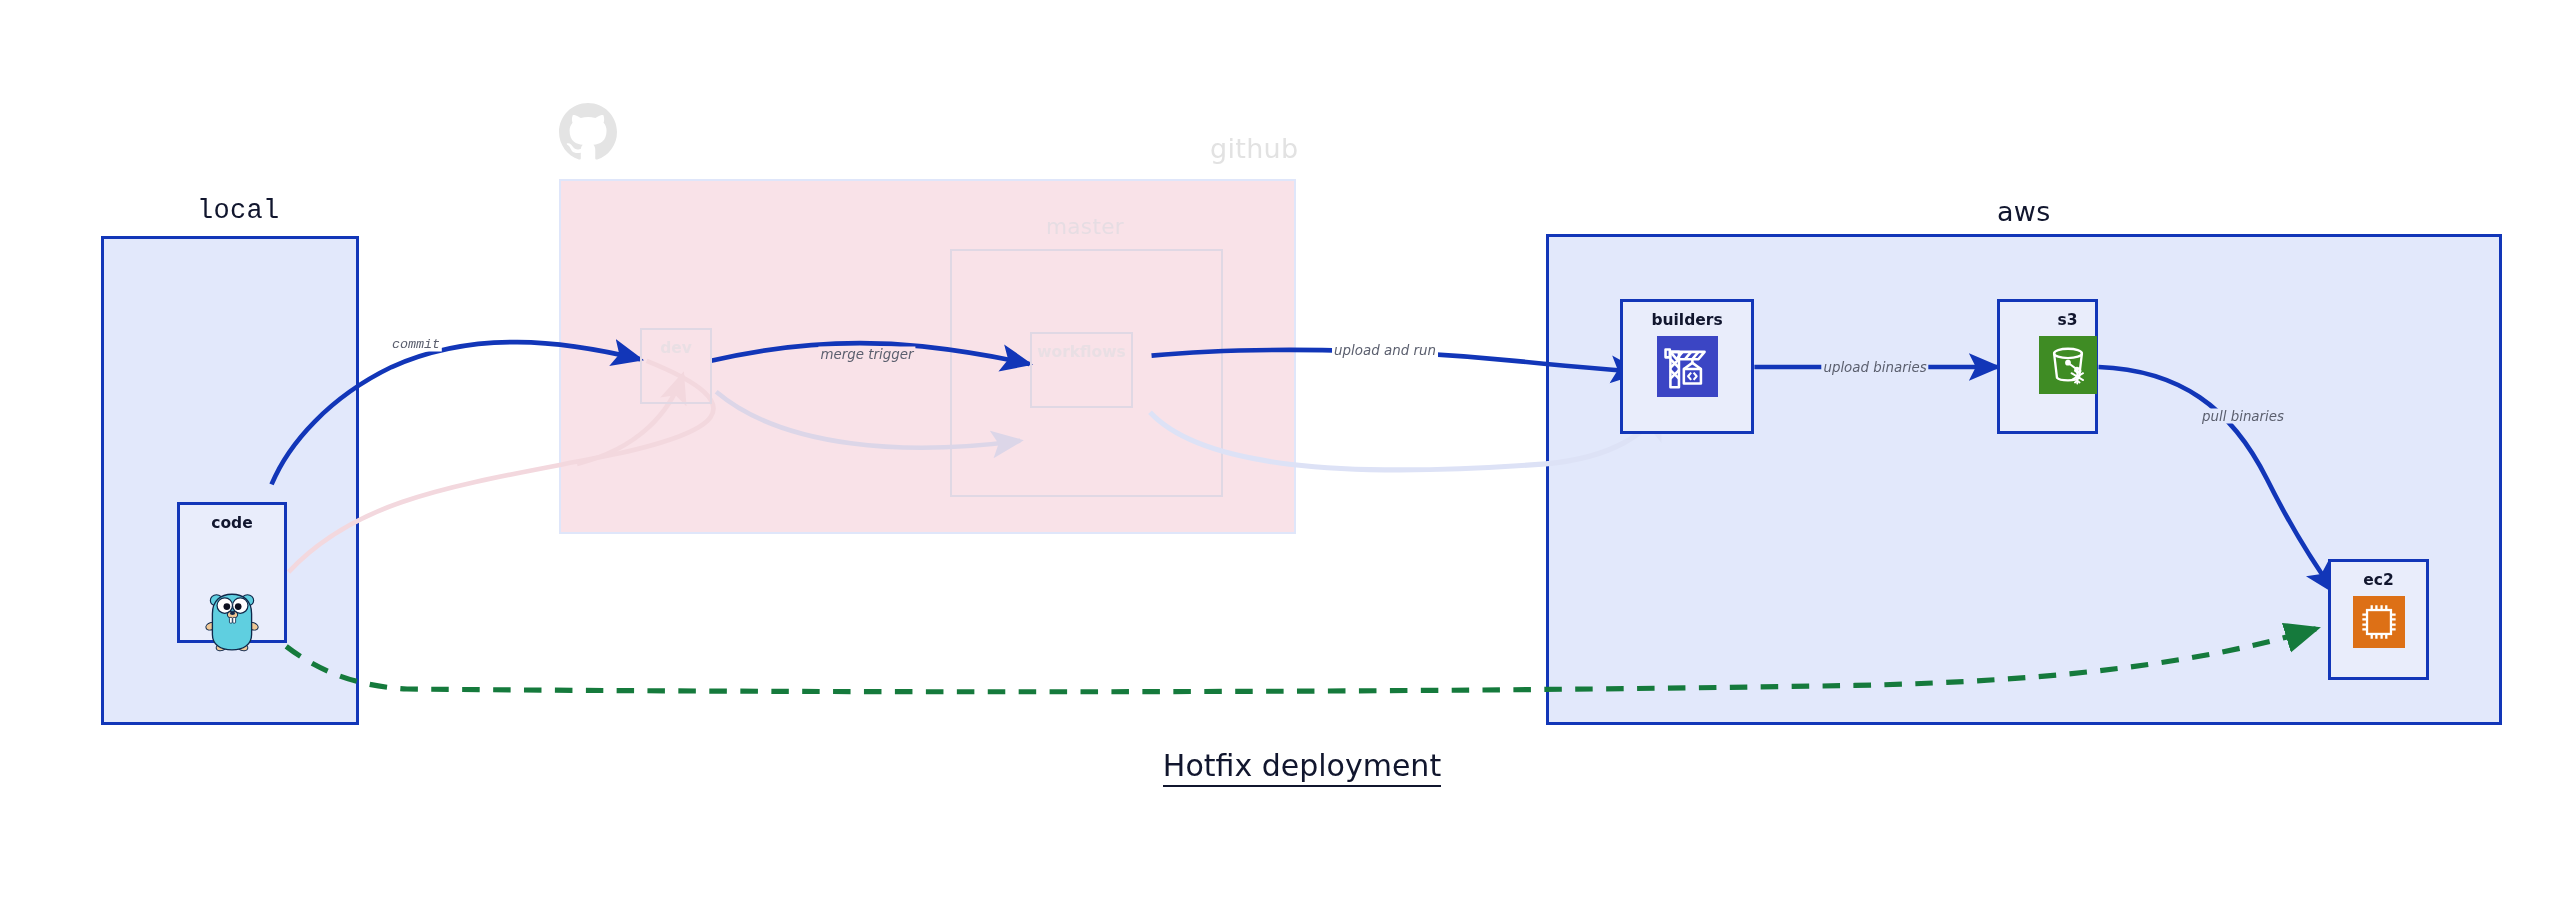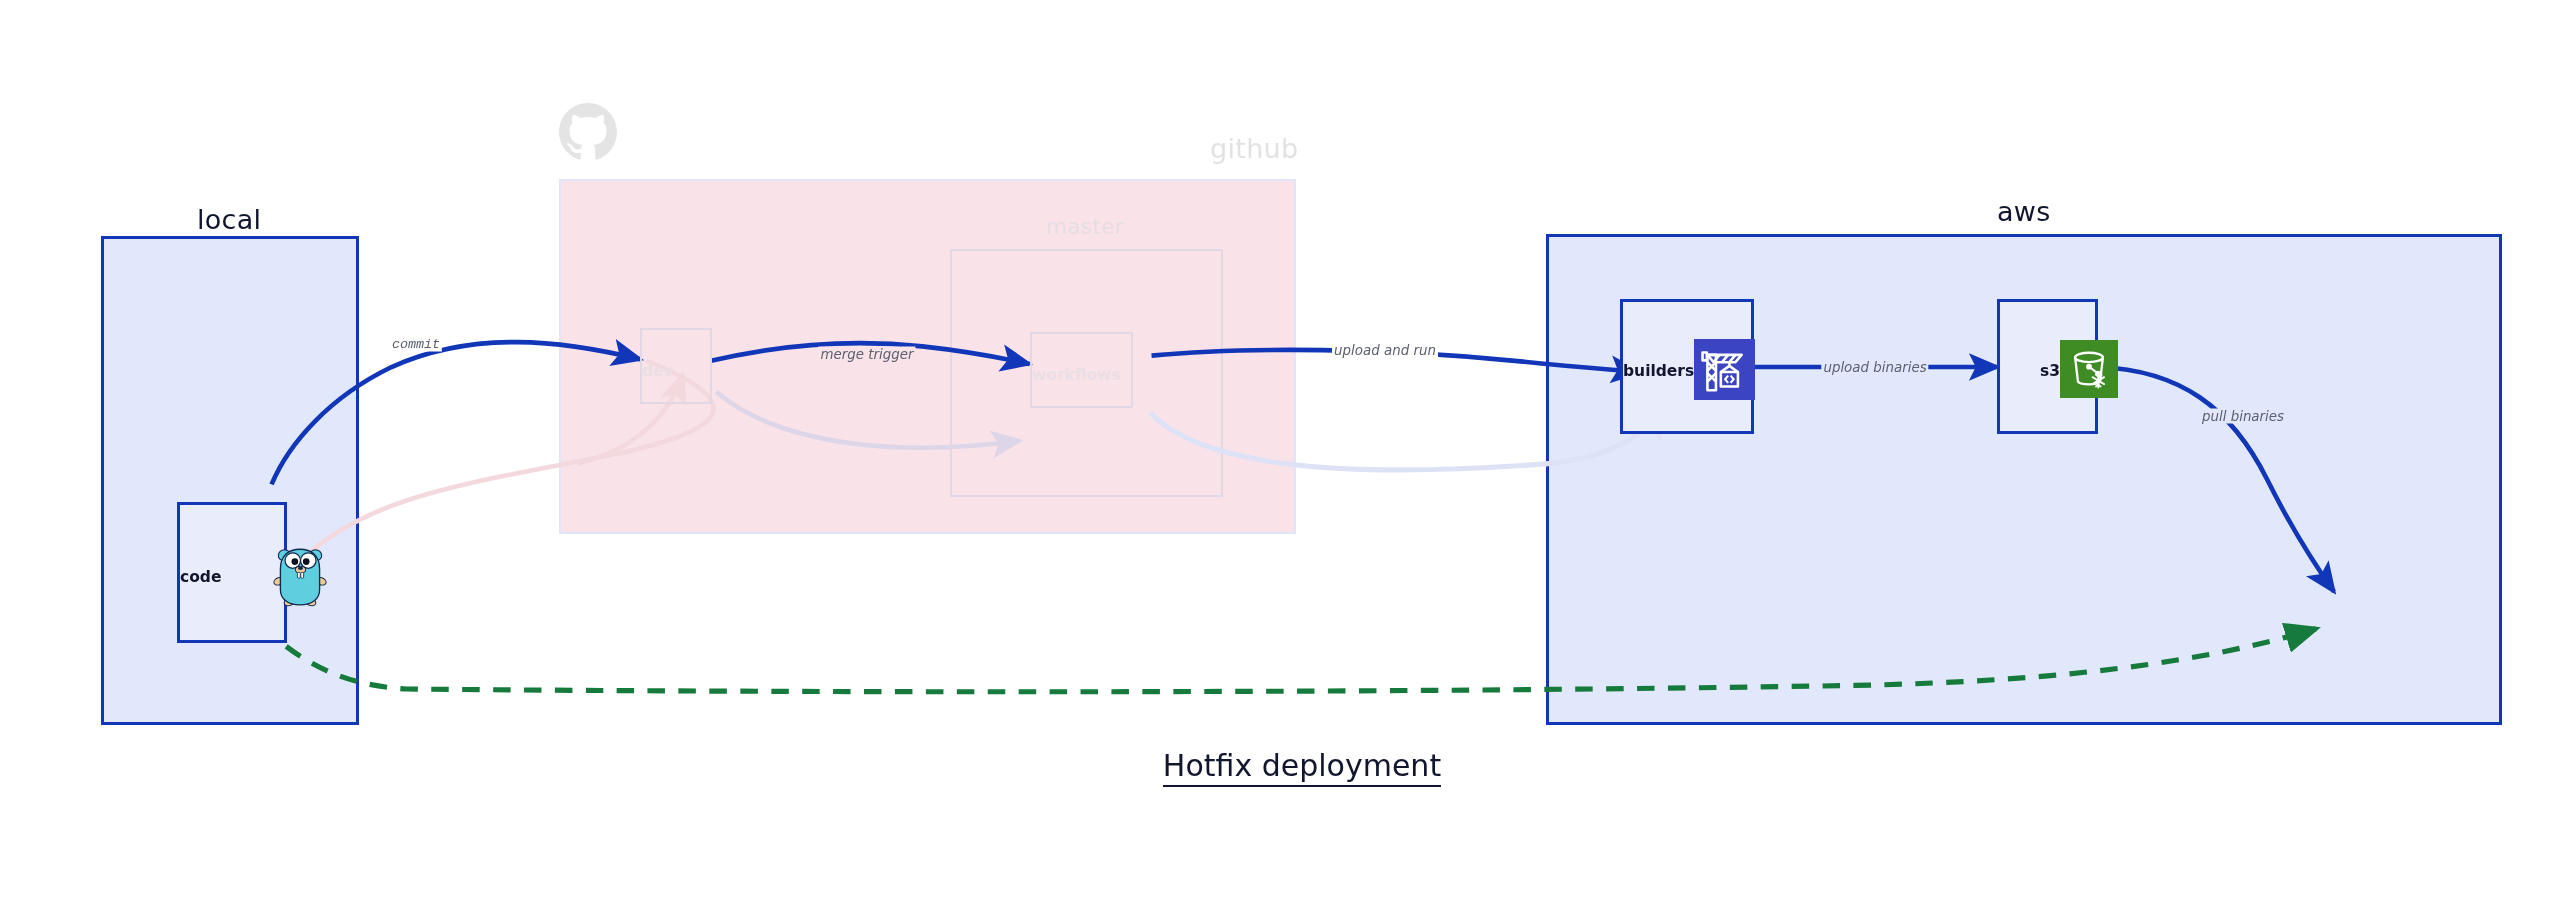--- a/index.html
+++ b/index.html
@@ -51,21 +51,21 @@
     color: #e2e2e2;
   }
 
   
   .node {
     position: absolute;
     box-sizing: border-box;
     background: #e9edfb;
     border: 3.1px solid #1236b8;
     display: flex;
-    flex-direction: row;
+    flex-direction: column;
     align-items: center;
   }
   .node-title {
     font-family: "DejaVu Sans", sans-serif;
     font-weight: bold;
     font-size: 15.5px;
     color: #11162e;
     margin-top: 9.3px;
     white-space: nowrap;
   }
@@ -126,21 +126,21 @@
 <div id="canvas">
 
   <div class="zone zone-github" style="left:559px; top:179px; width:737px; height:355px;"></div>
 
   <div class="zone zone-local" style="left:101px; top:236px; width:258px; height:489px;"></div>
 
   <div class="zone zone-aws" style="left:1546px; top:234px; width:956px; height:491px;"></div>
 
   <div class="group-ghost" style="left:950px; top:249px; width:273px; height:248px;"></div>
 
-  <div class="zone-label" style="left:197px; top:204px;">local</div>
+  <div class="zone-label" style="left:197px; top:196px;font-family:Liberation Mono, monospace;">local</div>
   <div class="zone-label faded" style="left:1210px; top:133px;">github</div>
   <div class="zone-label" style="left:1997px; top:196px;">aws</div>
 
   <svg id="wires" viewBox="0 0 5054 1750" xmlns="http://www.w3.org/2000/svg">
     <defs>
       <marker id="ah-blue" markerWidth="9" markerHeight="9" refX="6.2" refY="3.2" orient="auto" markerUnits="strokeWidth">
         <path d="M0,0.2 L7,3.2 L0,6.2 L1.5,3.2 Z" fill="#1236b8"></path>
       </marker>
       <marker id="ah-ghostpink" markerWidth="9" markerHeight="9" refX="6.2" refY="3.2" orient="auto" markerUnits="strokeWidth">
         <path d="M0,0.2 L7,3.2 L0,6.2 L1.5,3.2 Z" fill="#f3d8de"></path>
@@ -271,20 +271,39 @@
           <g stroke-width="3.2">
             <path d="M66,58 L66,82 M56,64 L76,76 M76,64 L56,76"></path>
             <path d="M66,63 L62,60 M66,63 L70,60"></path>
             <path d="M66,77 L62,80 M66,77 L70,80"></path>
           </g>
         </g>
       </svg>
     </div>
   </div>
 
+  <div class="node" style="left:2328px; top:559px; width:101px; height:121px;">
+    <div class="node-title">ec2</div>
+    <div class="node-icon">
+      <svg width="52" height="52" viewBox="0 0 100 100">
+        <rect x="0" y="0" width="100" height="100" fill="#dd7016"></rect>
+        <g stroke="#ffffff" stroke-width="4.4" fill="none">
+          <rect x="27" y="27" width="46" height="46"></rect>
+
+          <path d="M36,27 L36,18 M45,27 L45,18 M55,27 L55,18 M64,27 L64,18"></path>
+
+          <path d="M36,73 L36,82 M45,73 L45,82 M55,73 L55,82 M64,73 L64,82"></path>
+
+          <path d="M27,36 L18,36 M27,45 L18,45 M27,55 L18,55 M27,64 L18,64"></path>
+
+          <path d="M73,36 L82,36 M73,45 L82,45 M73,55 L82,55 M73,64 L82,64"></path>
+        </g>
+      </svg>
+    </div>
+  </div>
 
   <div class="edge-label on-white" style="left:416px; top:344px;font-family:Liberation Mono, monospace;">commit</div>
 
   <div class="edge-label on-pink" style="left:867px; top:354px;font-style:italic;">merge trigger</div>
 
   <div class="edge-label on-white" style="left:1385px; top:350px;">upload and run</div>
 
   <div class="edge-label on-blue" style="left:1875px; top:367px;">upload binaries</div>
 
   <div class="edge-label on-blue" style="left:2243px; top:416px;">pull binaries</div>

